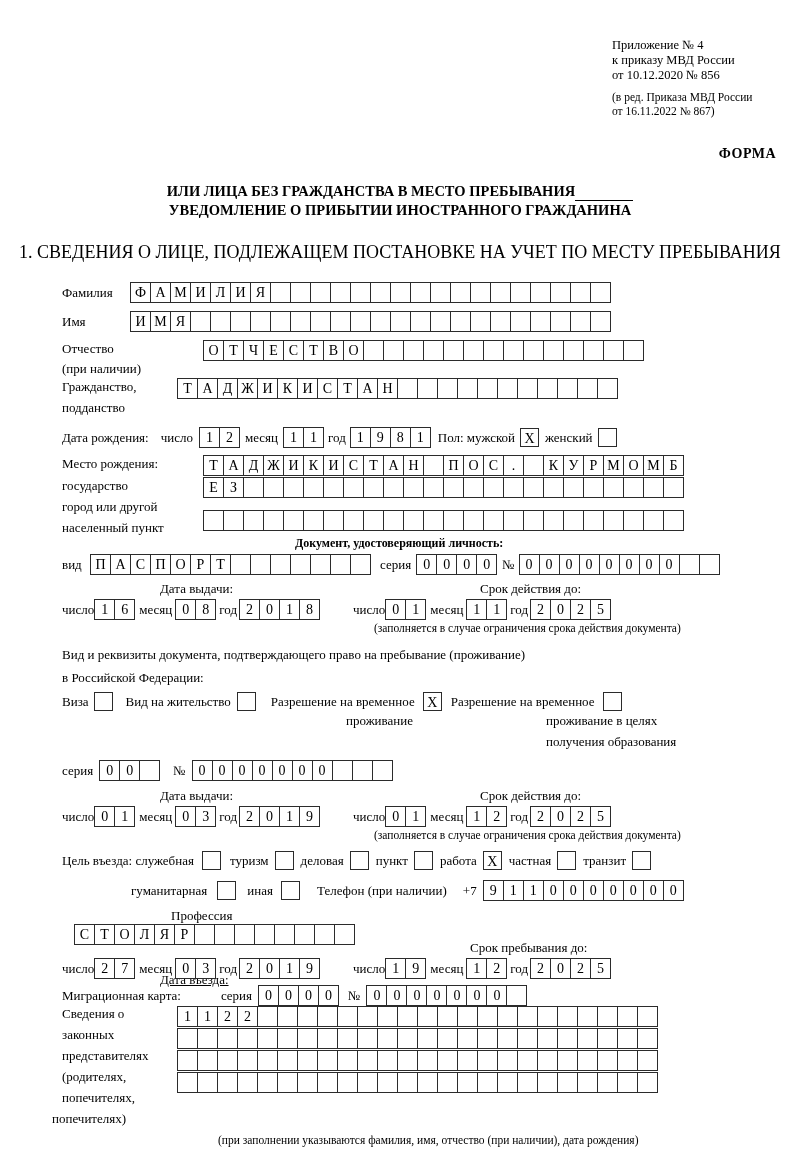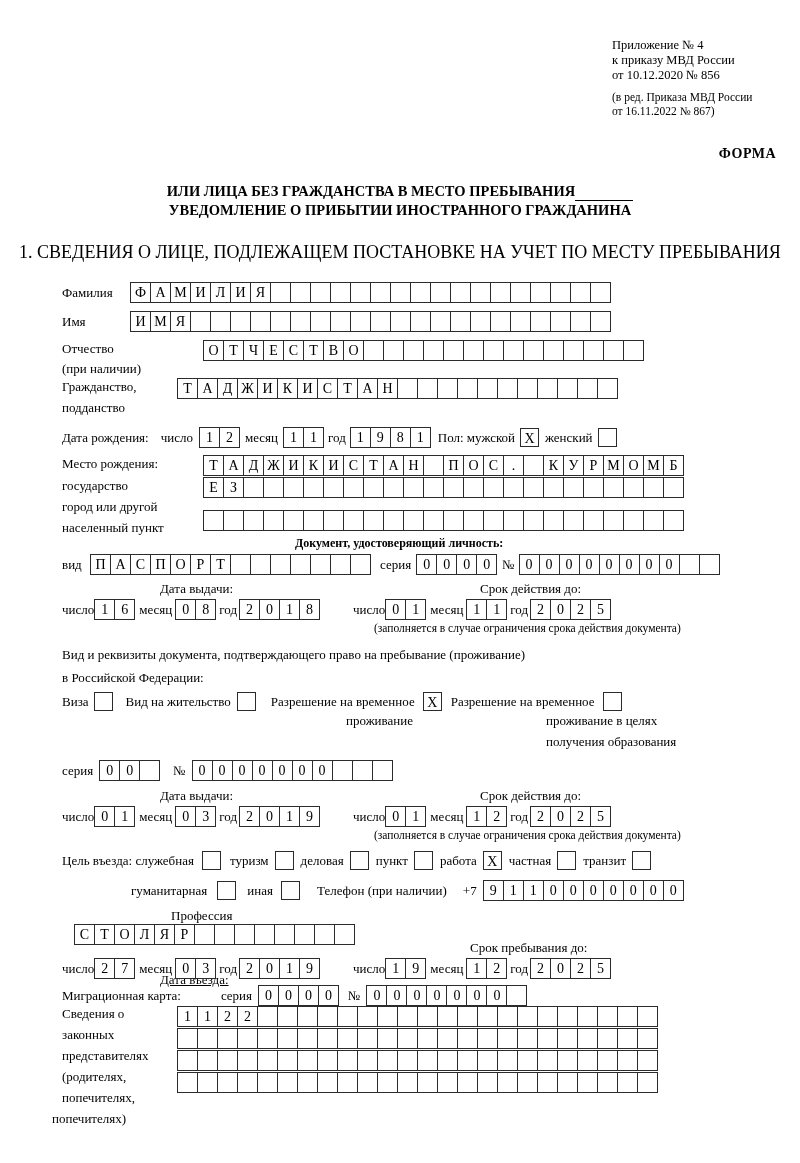--- a/index.html
+++ b/index.html
@@ -872,14 +872,17 @@
         <span class="cell"></span>
         <span class="cell"></span>
         <span class="cell"></span>
         <span class="cell"></span>
         <span class="cell"></span>
         <span class="cell"></span>
         <span class="cell"></span>
       </span>
   </div>
 
+  <div class="row" style="left:218px; top:1134px;">
+    <span class="note">(при заполнении указываются фамилия, имя, отчество (при наличии), дата рождения)</span>
+  </div>
 
 </div>
 
 </body></html>

